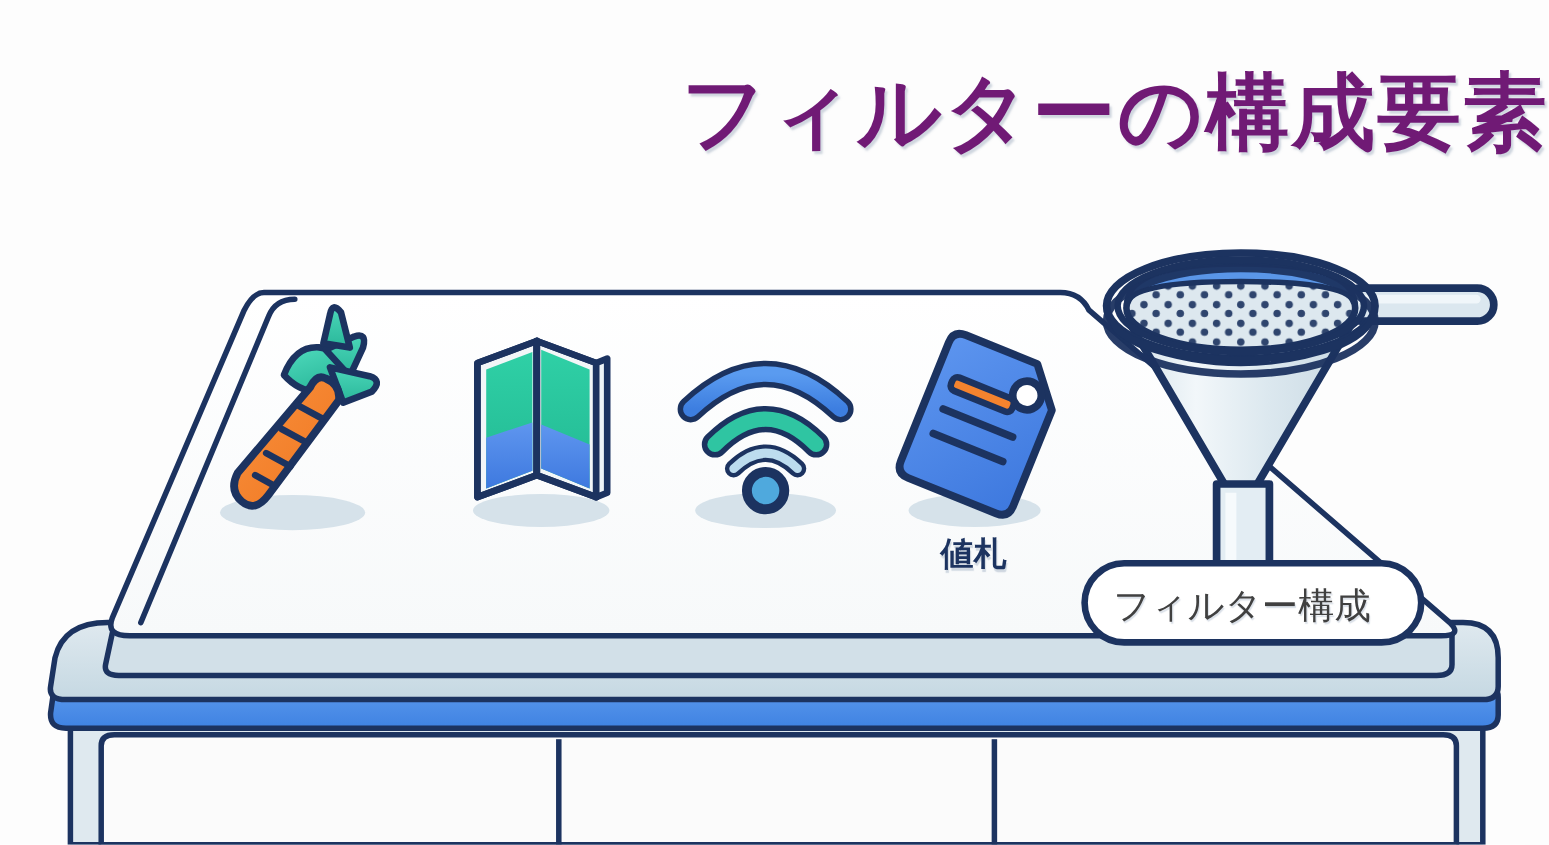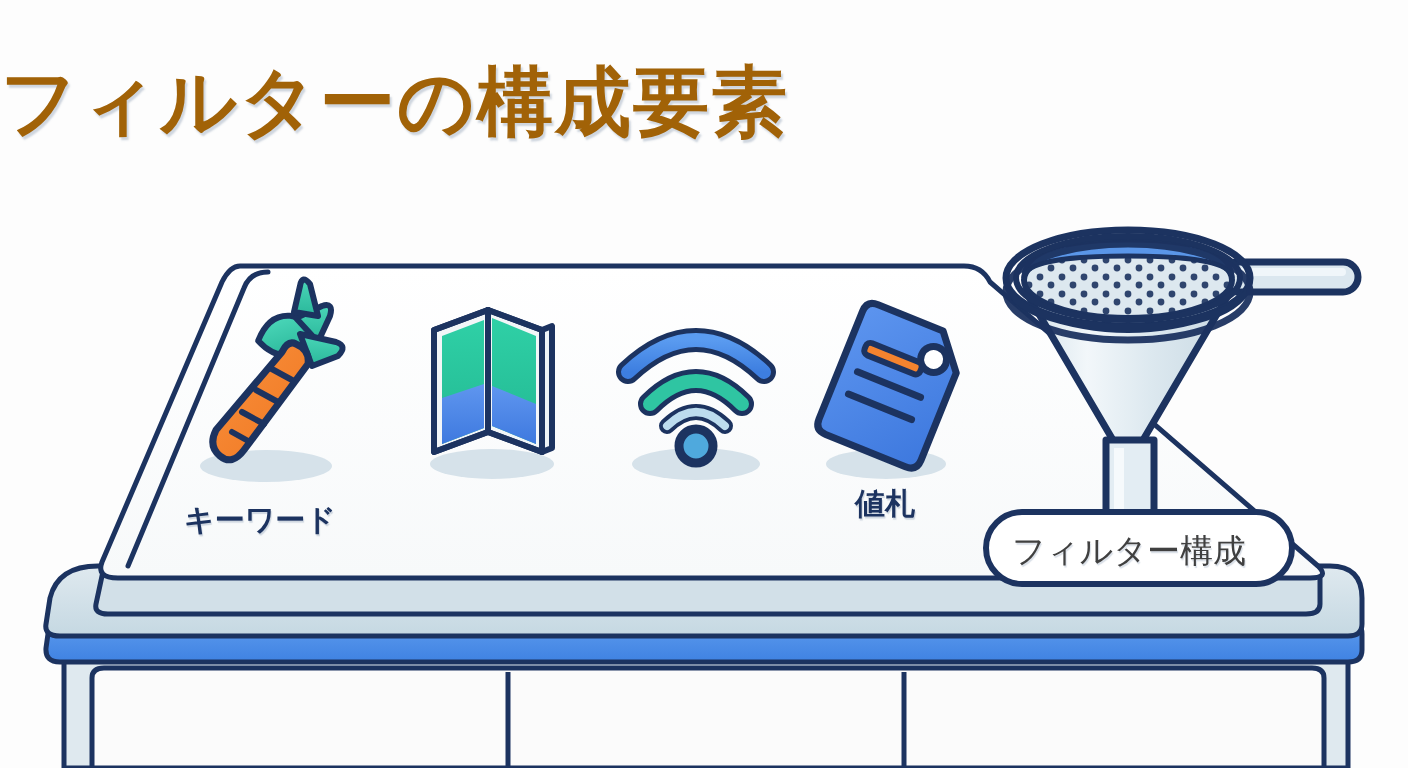--- a/index.html
+++ b/index.html
@@ -21,25 +21,25 @@
     position: absolute;
     inset: 0;
     width: 1408px;
     height: 768px;
   }
   .title {
     position: absolute;
     left: 0;
     top: 52px;
     width: 1408px;
-    text-align: left;
+    text-align: right;
     font-size: 76px;
     font-weight: 700;
     letter-spacing: 2px;
-    color: #a16207;
+    color: #701a75;
     text-shadow: 2px 3px 2px rgba(120,140,165,0.35);
     white-space: nowrap;
     pointer-events: none;
   }
   .icon-label {
     position: absolute;
     font-size: 30px;
     font-weight: 700;
     color: #1c3360;
     text-shadow: 1px 2px 1px rgba(130,150,175,0.35);
@@ -233,18 +233,17 @@
     </g>
 
     <g>
       <rect x="986" y="512" width="306" height="72" rx="36" fill="#ffffff" stroke="#1c3360" stroke-width="6"></rect>
     </g>
 
   </svg>
 
   <div class="title">フィルターの構成要素</div>
 
-  <div class="icon-label" style="left:170px; top:500px; width:180px;">キーワード</div>
   <div class="icon-label" style="left:830px; top:484px; width:110px;">値札</div>
 
   <div class="badge-text" style="left:1012px; top:529px;">フィルター構成</div>
 
 </div>
 
 </body></html>

